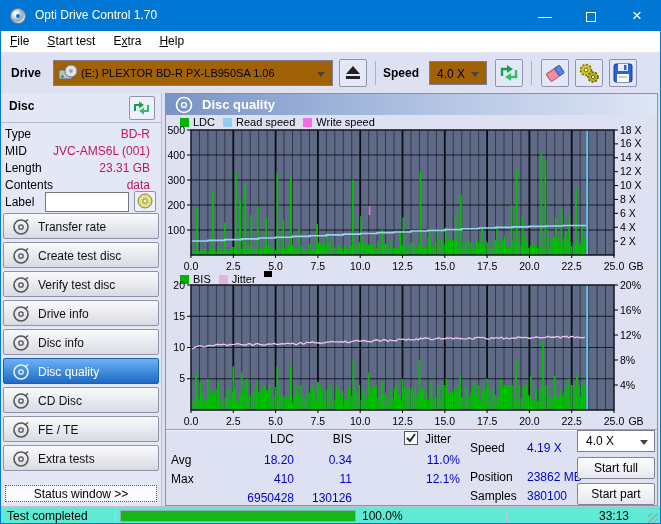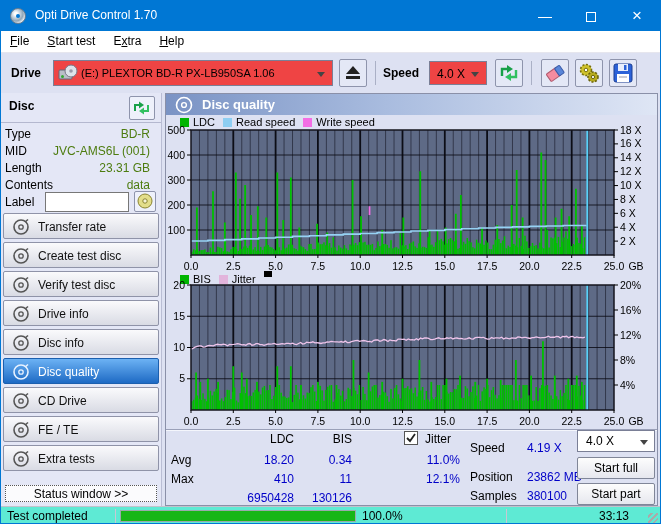--- a/index.html
+++ b/index.html
@@ -16,32 +16,32 @@
   .titlebar .title { position:absolute; left:34px; top:7px; font-size:12px; }
   .cap-btn { position:absolute; top:0; width:46px; height:30px; text-align:center; line-height:30px; color:#fff; font-size:14px; }
   .cap-min { right:92px; } .cap-max { right:46px; } .cap-close { right:0; }
   .maxbox { display:inline-block; width:10px; height:10px; border:1px solid #fff; vertical-align:middle; }
   
   .menubar { position:absolute; left:0; top:30px; width:100%; height:22px; background:#fff; border-bottom:1px solid #e6e6ee; }
   .menu-item { display:inline-block; padding:3px 9px 0 9px; height:22px; font-size:12px; }
   
   .toolbar { position:absolute; left:0; top:52px; width:100%; height:40px; background:#dde1f2; }
   .tb-label { position:absolute; top:13px; font-weight:bold; }
-  .combo { position:absolute; background:#ef4444; border:1px solid #7a7f96; height:26px; }
+  .combo { position:absolute; background:#a16207; border:1px solid #7a7f96; height:26px; }
   .combo .chev { position:absolute; right:7px; top:11px; width:0; height:0; border-left:4px solid transparent; border-right:4px solid transparent; border-top:5px solid #444; }
   .tb-btn { position:absolute; top:6px; width:28px; height:28px; background:#e4e8f6; border:1px solid #93a; border:1px solid #8e94ac; border-radius:2px; }
   .tb-sep { position:absolute; top:8px; width:1px; height:24px; background:#aab0c6; }
   
   .sidebar { position:absolute; left:0; top:92px; width:161px; height:413px; background:#e4e7f6; border-right:1px solid #b9bdd4; }
   .disc-title { position:absolute; left:8px; top:6px; font-weight:bold; font-size:12px; }
   .panel-btn { position:absolute; background:#eef1fb; border:1px solid #8e94ac; border-radius:2px; }
   .disc-hr { position:absolute; left:0; top:29px; width:100%; height:1px; background:#b4b8cf; }
   .disc-row { position:absolute; left:4px; width:145px; height:16px; }
   .disc-row .lbl { position:absolute; left:0; }
-  .disc-row .val { position:absolute; right:0; color:#4d7c0f; text-align:right; }
+  .disc-row .val { position:absolute; right:0; color:#be185d; text-align:right; }
   .label-input { position:absolute; left:44px; top:99px; width:84px; height:20px; border:1px solid #777; background:#fff; font-size:11px; padding:2px; }
   .side-btn { position:absolute; left:2px; width:156px; height:26px; border:1px solid #8f93a8; border-radius:2px;
               background:linear-gradient(#fafafc,#d9dbe4); }
   .side-btn .sb-label { position:absolute; left:34px; top:6px; font-size:12px; color:#111; }
   .side-btn.selected { background:linear-gradient(#6cb2f4,#1e6ac4); border-color:#1c5fae; }
   .side-btn.selected .sb-label { color:#fff; }
   .side-btn .sb-icon { position:absolute; left:8px; top:4px; }
   .statuswin-btn { position:absolute; left:4px; top:392px; width:152px; height:17px; background:#fbfbfd;
                    border:1px dotted #555; text-align:center; font-size:12px; padding-top:1px; }
   
@@ -232,21 +232,21 @@
             <line x1="13" y1="4" x2="16" y2="1.5" stroke="#e8f2ff" stroke-width="1.5"></line>
           </svg>
           <span class="sb-label">Disc quality</span>
         </div>
         <div class="side-btn" style="top: 294px;">
           <svg class="sb-icon" width="18" height="18">
             <circle cx="9" cy="9" r="7" fill="none" stroke="#555" stroke-width="1.6"></circle>
             <circle cx="9" cy="9" r="2.2" fill="none" stroke="#555" stroke-width="1.3"></circle>
             <line x1="13" y1="4" x2="16" y2="1.5" stroke="#555" stroke-width="1.5"></line>
           </svg>
-          <span class="sb-label">CD Drive</span>
+          <span class="sb-label">CD Disc</span>
         </div>
         <div class="side-btn" style="top: 323px;">
           <svg class="sb-icon" width="18" height="18">
             <circle cx="9" cy="9" r="7" fill="none" stroke="#555" stroke-width="1.6"></circle>
             <circle cx="9" cy="9" r="2.2" fill="none" stroke="#555" stroke-width="1.3"></circle>
             <line x1="13" y1="4" x2="16" y2="1.5" stroke="#555" stroke-width="1.5"></line>
           </svg>
           <span class="sb-label">FE / TE</span>
         </div>
         <div class="side-btn" style="top: 352px;">

